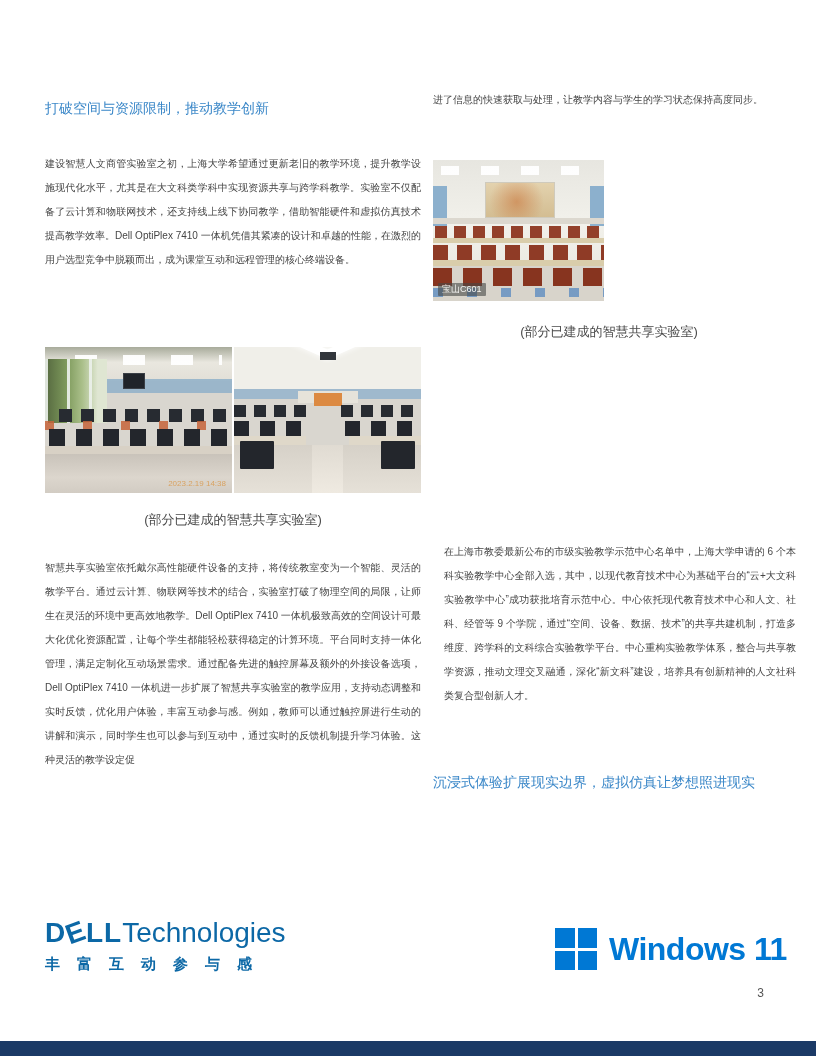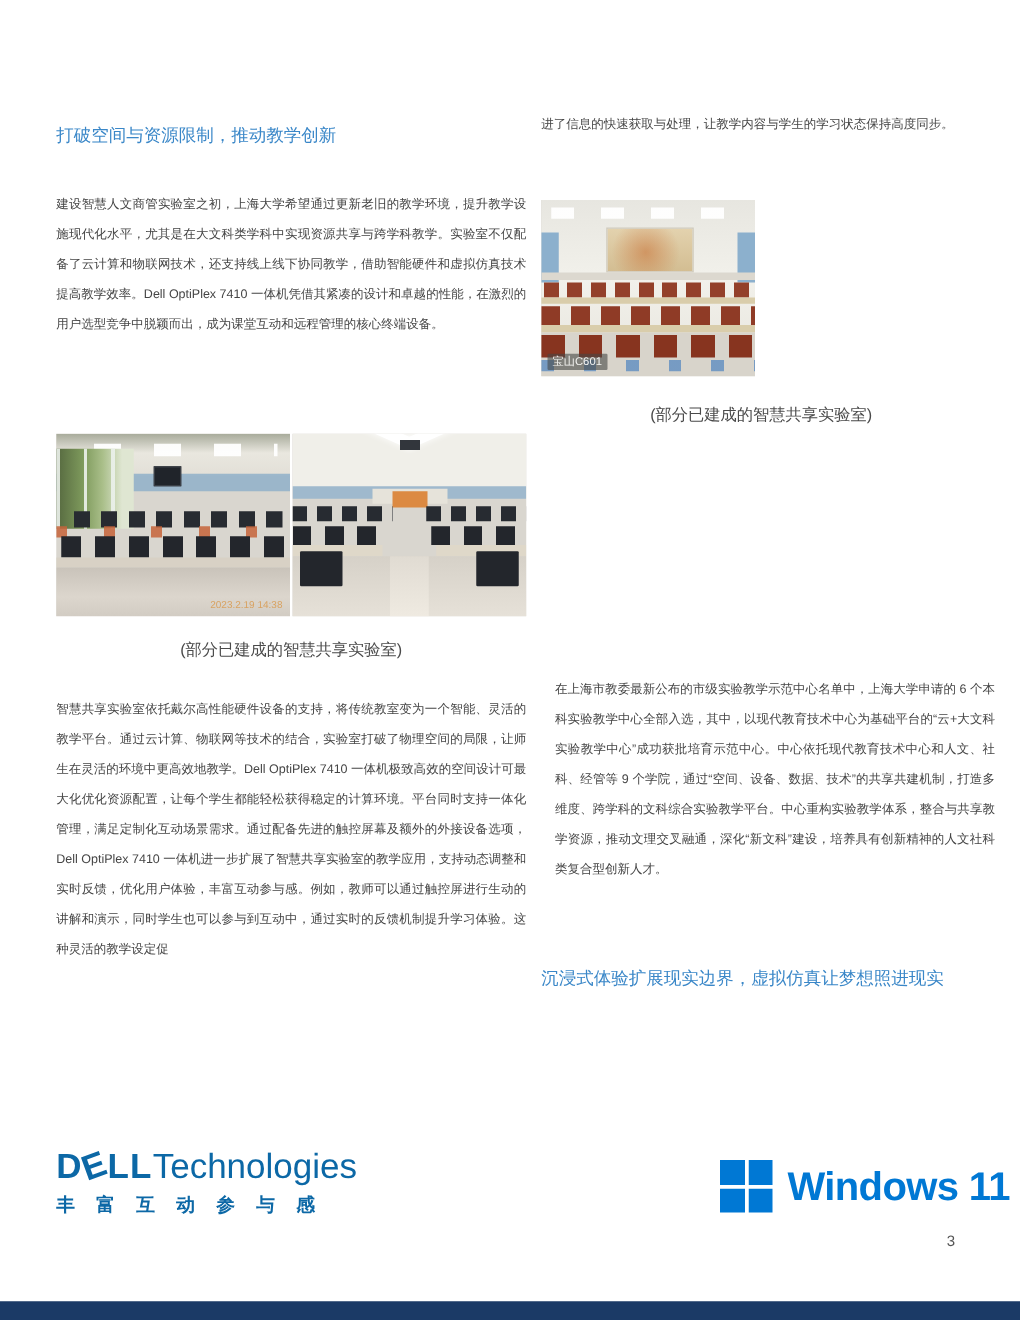--- a/index.html
+++ b/index.html
@@ -189,21 +189,21 @@
 
   <h2 class="abs h-blue" style="left:433px;top:752px;width:352px;line-height:35px;margin-top:13px;">沉浸式体验扩展现实边界，虚拟仿真让梦想照进现实</h2>
 
   <div class="abs" style="left:45px;top:918px;">
     <div class="dell-row">
       <span class="dell-word"><span>D</span><span class="dell-e">E</span><span>L</span><span>L</span></span><span class="dell-tech">Technologies</span>
     </div>
     <div class="dell-cn">丰富互动参与感</div>
   </div>
 
-  <div class="win-wrap" style="left:576px;top:928px;">
+  <div class="win-wrap" style="left:555px;top:928px;">
     <div class="win-grid">
       <div></div>
       <div></div>
       <div></div>
       <div></div>
     </div>
     <div class="win-text">Windows 11</div>
   </div>
 
   <div class="page-num">3</div>

